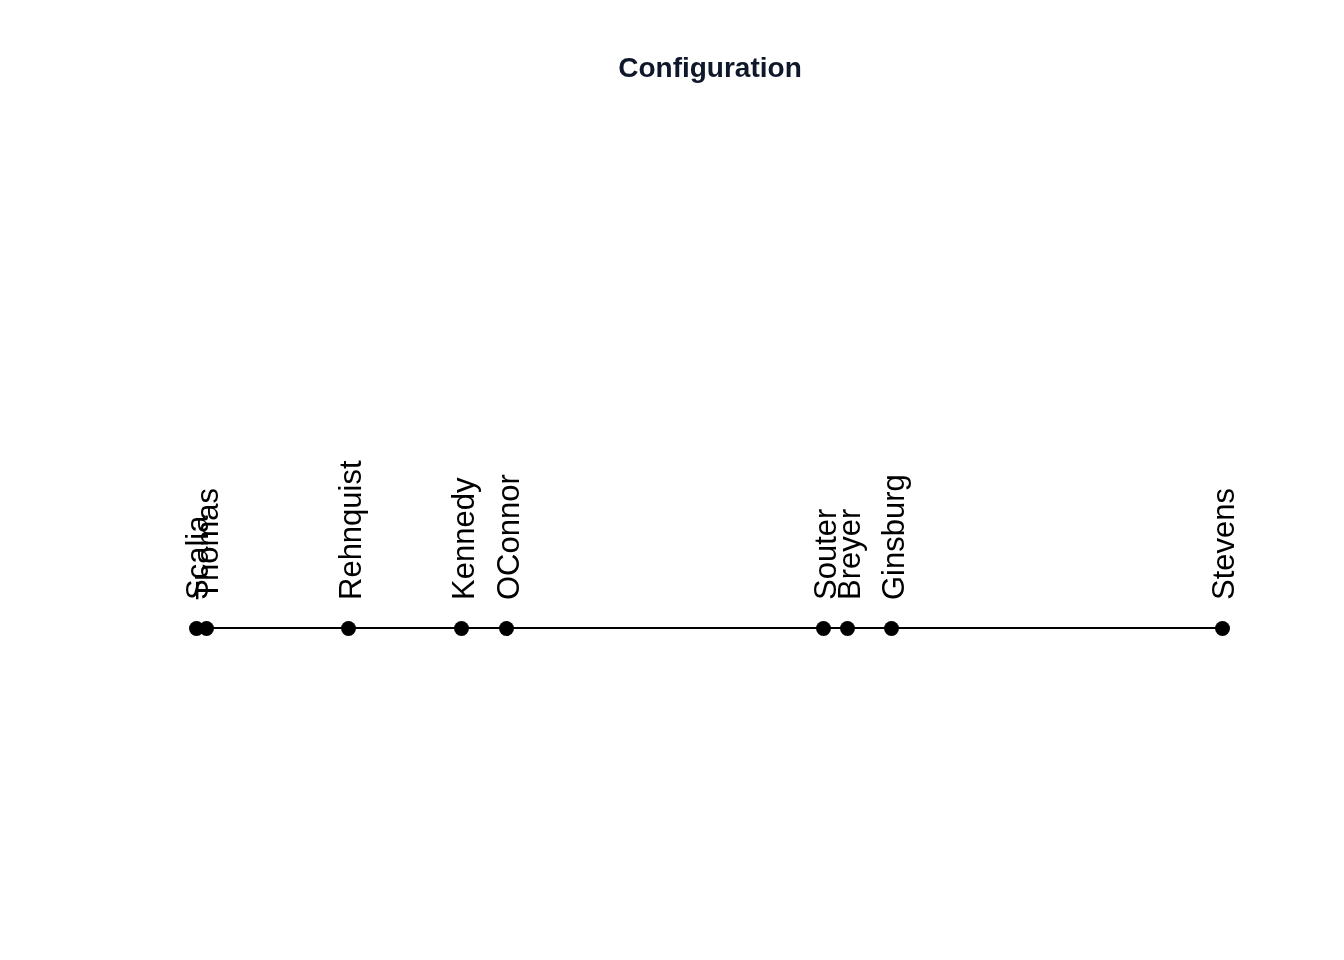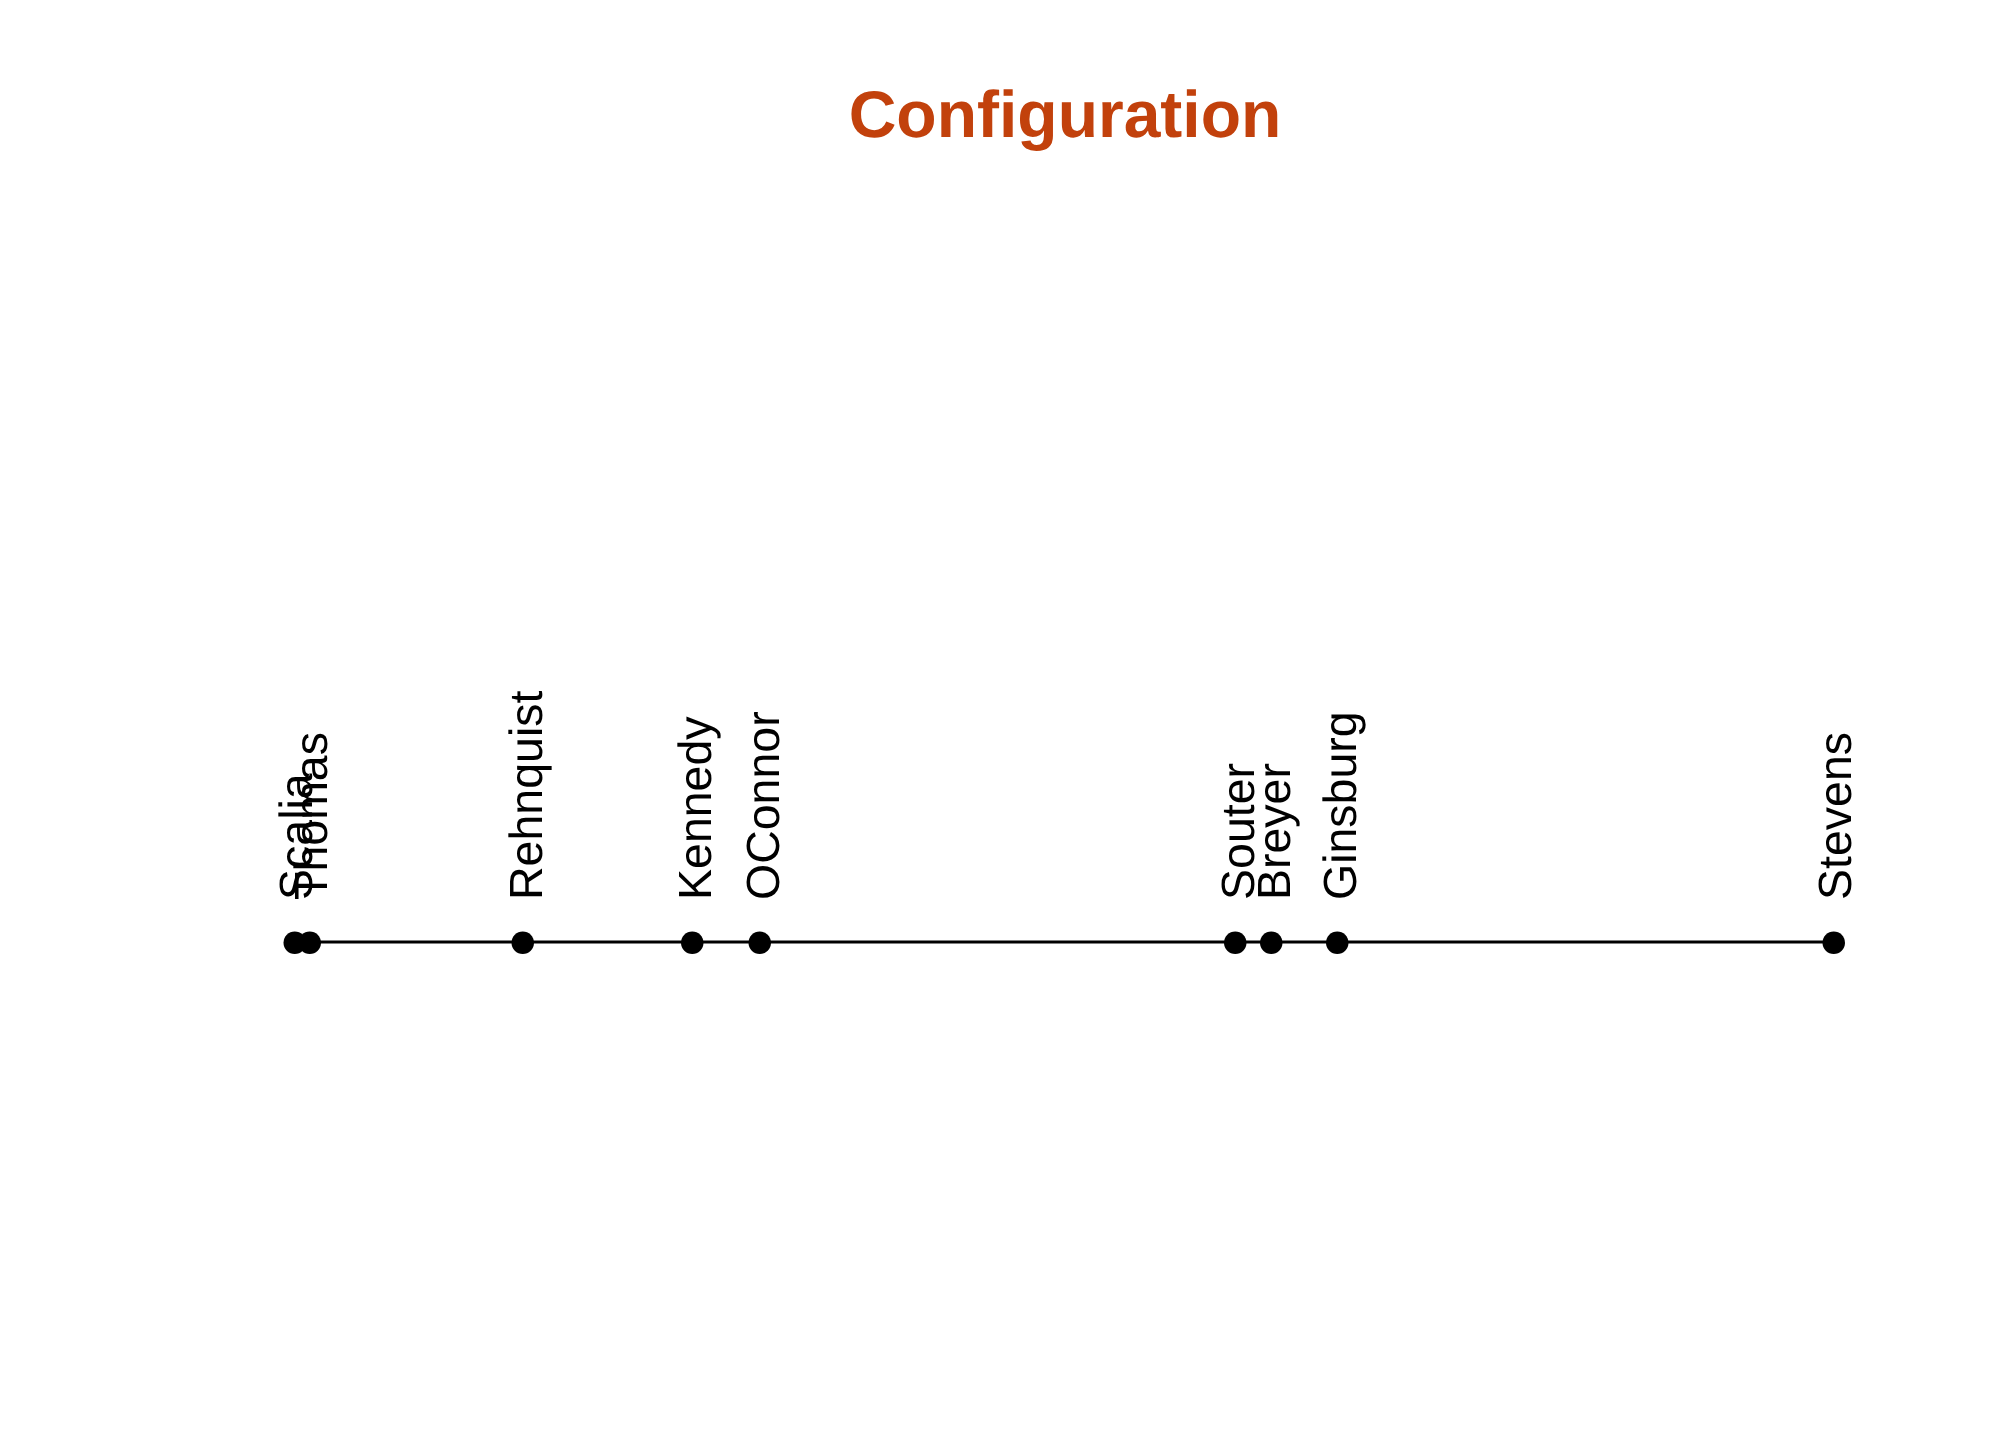--- a/index.html
+++ b/index.html
@@ -17,23 +17,23 @@
     position: relative;
     width: 1344px;
     height: 960px;
     background: #ffffff;
   }
   .chart-title {
     position: absolute;
     left: 710px;
     top: 52px;
     transform: translateX(-50%);
-    font-size: 44px;
+    font-size: 28px;
     font-weight: bold;
-    color: #c2410c;
+    color: #0f172a;
     white-space: nowrap;
   }
   .axis-line {
     position: absolute;
     left: 196px;
     top: 627px;
     width: 1026px;
     height: 2px;
     background: #000000;
   }

